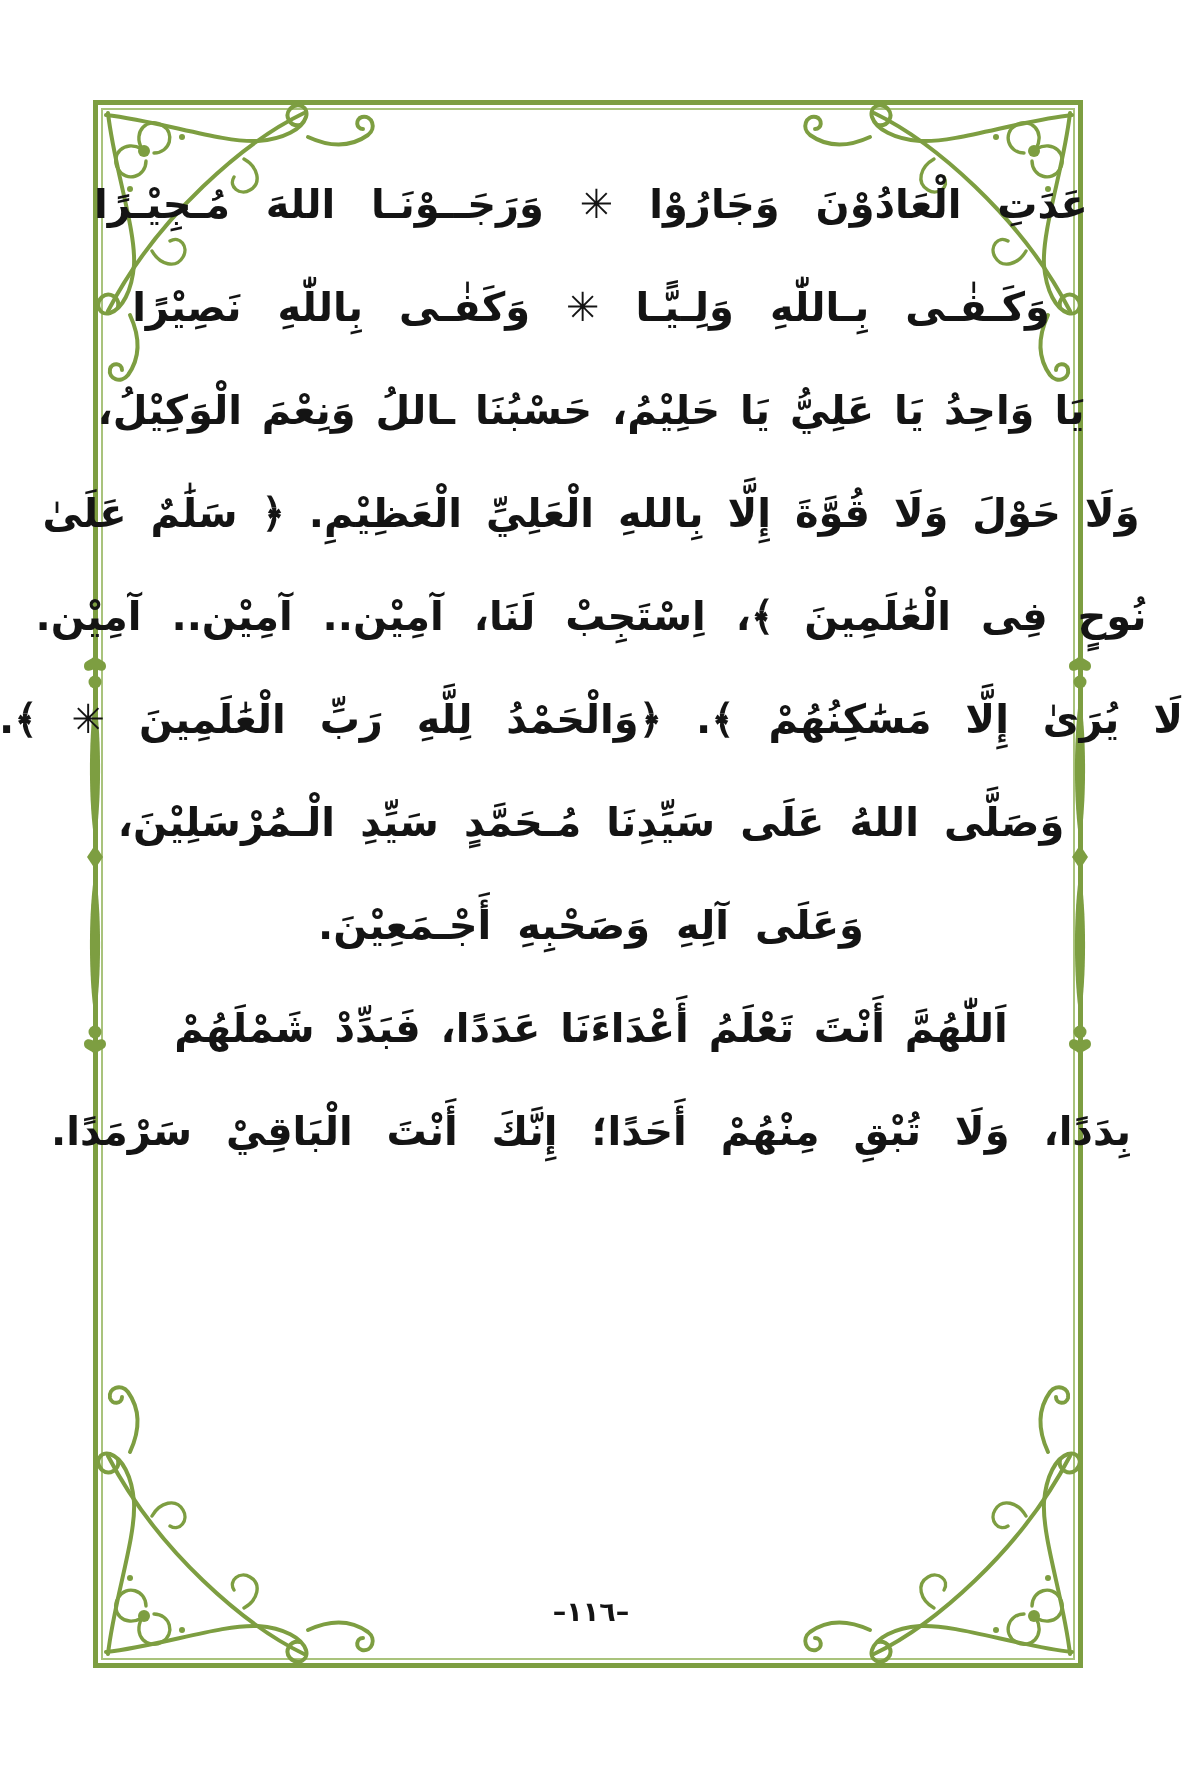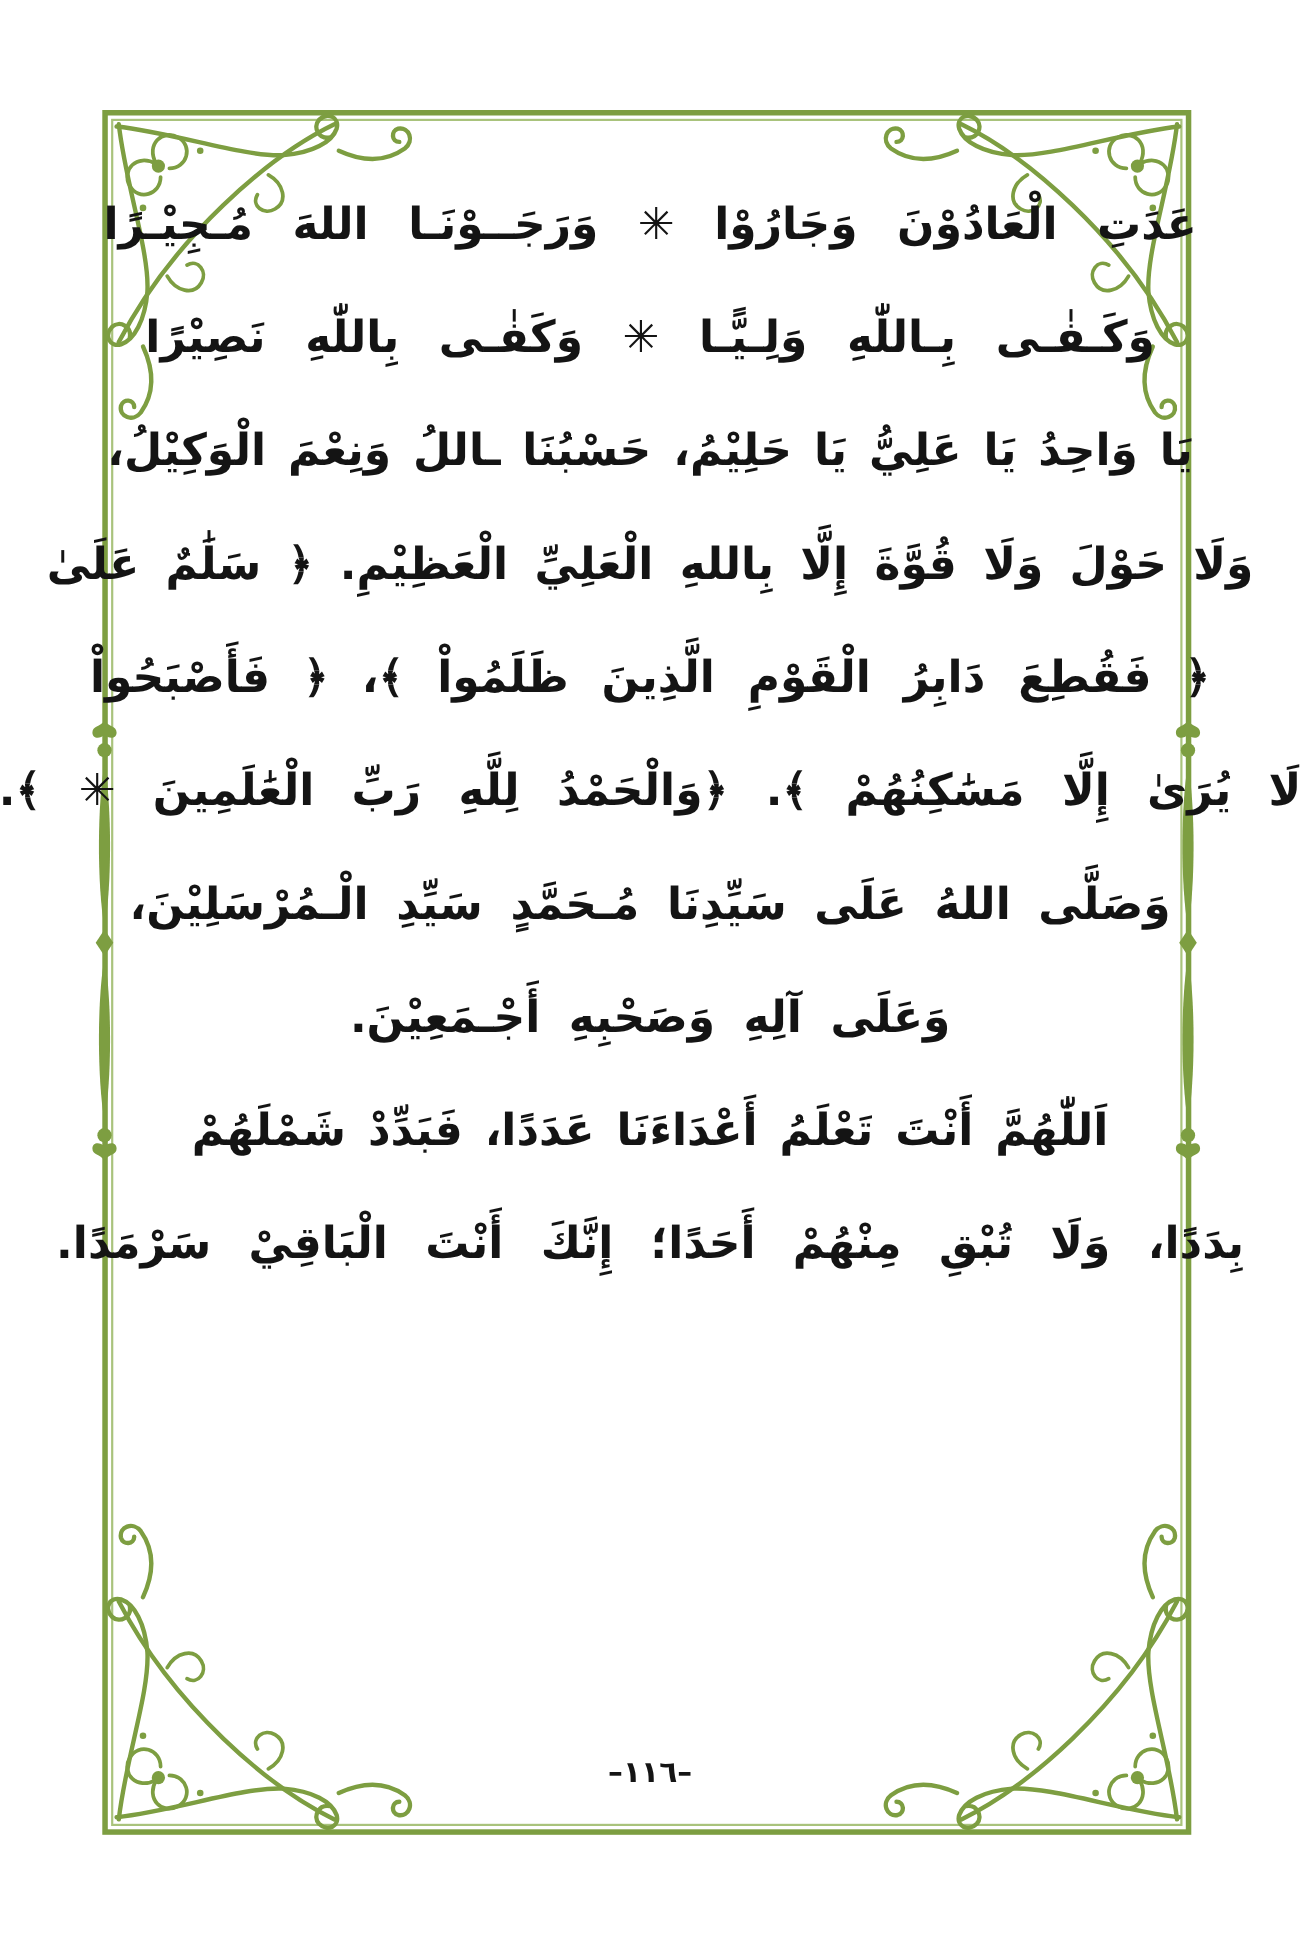--- a/index.html
+++ b/index.html
@@ -130,21 +130,21 @@
     </svg>
   <svg class="spindle right">
       <use href="#spindle-ornament"></use>
     </svg>
 
   <div class="text-block" dir="rtl">
     <div class="line">عَدَتِ الْعَادُوْنَ وَجَارُوْا ✳ وَرَجَــوْنَـا اللهَ مُـجِيْـرًا</div>
     <div class="line">وَكَـفٰـى بِـاللّٰهِ وَلِـيًّـا ✳ وَكَفٰـى بِاللّٰهِ نَصِيْرًا</div>
     <div class="line">يَا وَاحِدُ يَا عَلِيُّ يَا حَلِيْمُ، حَسْبُنَا ـاللُ وَنِعْمَ الْوَكِيْلُ،</div>
     <div class="line">وَلَا حَوْلَ وَلَا قُوَّةَ إِلَّا بِاللهِ الْعَلِيِّ الْعَظِيْمِ. ﴿ سَلَٰمٌ عَلَىٰ</div>
-    <div class="line">﴿ فَقُطِعَ دَابِرُ الْقَوْمِ الَّذِينَ ظَلَمُواْ ﴾، ﴿ فَأَصْبَحُواْ</div>
+    <div class="line">نُوحٍ فِى الْعَٰلَمِينَ ﴾، اِسْتَجِبْ لَنَا، آمِيْن.. آمِيْن.. آمِيْن.</div>
     <div class="line">لَا يُرَىٰ إِلَّا مَسَٰكِنُهُمْ ﴾. ﴿وَالْحَمْدُ لِلَّهِ رَبِّ الْعَٰلَمِينَ ✳ ﴾.</div>
     <div class="line">وَصَلَّى اللهُ عَلَى سَيِّدِنَا مُـحَمَّدٍ سَيِّدِ الْـمُرْسَلِيْنَ،</div>
     <div class="line">وَعَلَى آلِهِ وَصَحْبِهِ أَجْـمَعِيْنَ.</div>
     <div class="line">اَللّٰهُمَّ أَنْتَ تَعْلَمُ أَعْدَاءَنَا عَدَدًا، فَبَدِّدْ شَمْلَهُمْ</div>
     <div class="line">بِدَدًا، وَلَا تُبْقِ مِنْهُمْ أَحَدًا؛ إِنَّكَ أَنْتَ الْبَاقِيْ سَرْمَدًا.</div>
   </div>
 
   <div class="page-number">–١١٦–</div>
 
 </div>

